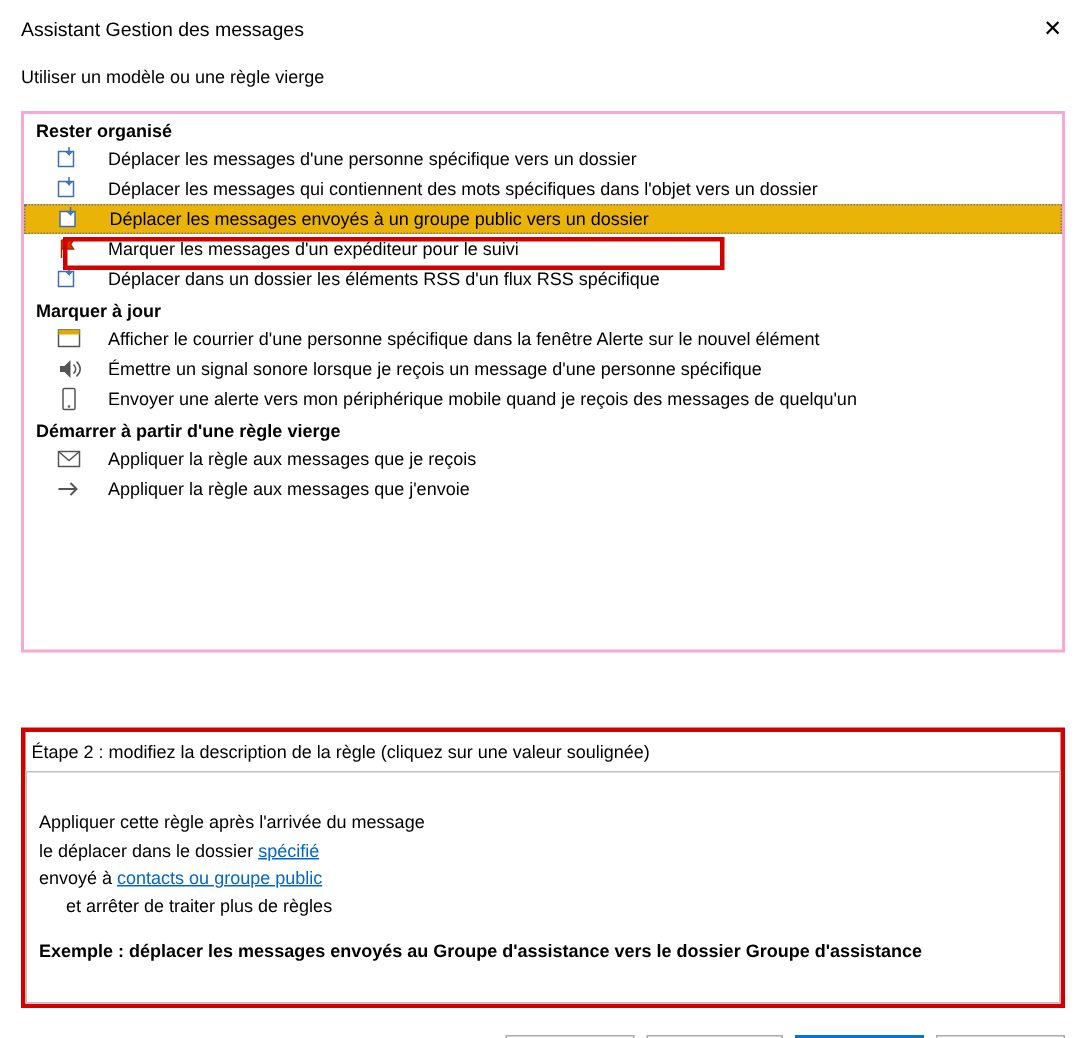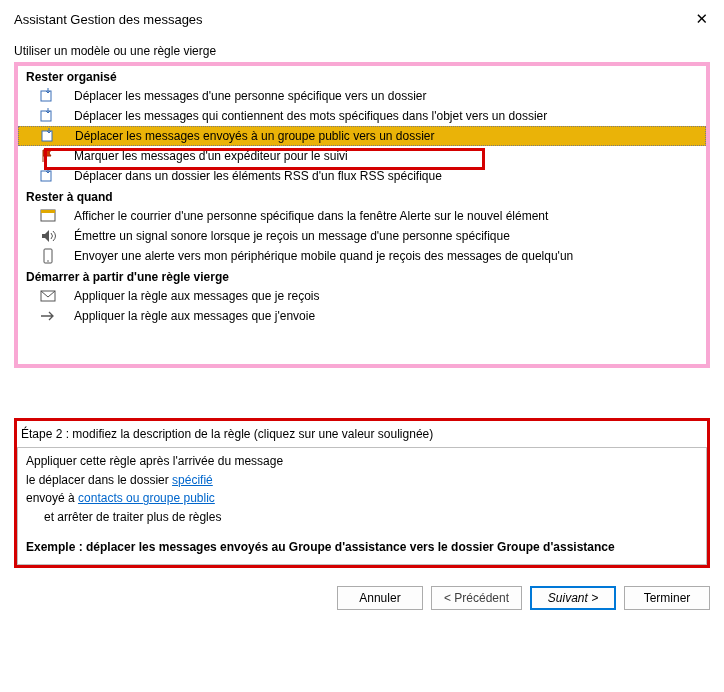--- a/index.html
+++ b/index.html
@@ -25,23 +25,23 @@
     font-weight: 300;
     cursor: pointer;
     padding: 2px 6px;
   }
   .intro {
     padding: 6px 14px 0 14px;
     font-size: 12px;
     line-height: 1.5;
   }
   .step1-box {
-    margin: 2px 14px 0 14px;
-    border: 4px solid #f9a8d4;
-    height: 306px;
+    margin: 14px 14px 0 14px;
+    border: 2px solid #f9a8d4;
+    height: 361px;
     overflow: hidden;
   }
   .section-head {
     font-weight: 700;
     font-size: 12px;
     padding: 4px 8px 2px 8px;
   }
   .rule-item {
     display: flex;
     align-items: center;
@@ -81,21 +81,21 @@
     border: 3px solid #d40000;
     padding: 0;
   }
   .step2-label {
     padding: 6px 4px 6px 4px;
     font-size: 12px;
   }
   .step2-box {
     border: 1px solid #bfbfbf;
     background: #fff;
-    padding: 4px 8px;
+    padding: 24px 8px;
     font-size: 12px;
     line-height: 1.55;
     min-height: 118px;
   }
   .link {
     color: #0066cc;
     text-decoration: underline;
     cursor: pointer;
   }
   .indent { padding-left: 18px; }
@@ -180,21 +180,21 @@
   <div class="rule-item">
     <span class="ico">
       <svg viewBox="0 0 16 16">
           <rect x="1" y="3" width="10" height="10" fill="#fff" stroke="#3a6fb7"></rect>
           <path d="M8 0 v5 l-2 -2 M8 5 l2 -2" stroke="#3a6fb7" fill="none"></path>
         </svg>
     </span>
     <span>Déplacer dans un dossier les éléments RSS d'un flux RSS spécifique</span>
   </div>
 
-  <div class="section-head">Rester à quand</div>
+  <div class="section-head">Marquer à jour</div>
 
   <div class="rule-item">
     <span class="ico">
       <svg viewBox="0 0 16 16">
           <rect x="1" y="2" width="14" height="11" fill="none" stroke="#555"></rect>
           <rect x="1" y="2" width="14" height="3" fill="#e0a800"></rect>
         </svg>
     </span>
     <span>Afficher le courrier d'une personne spécifique dans la fenêtre Alerte sur le nouvel élément</span>
   </div>

